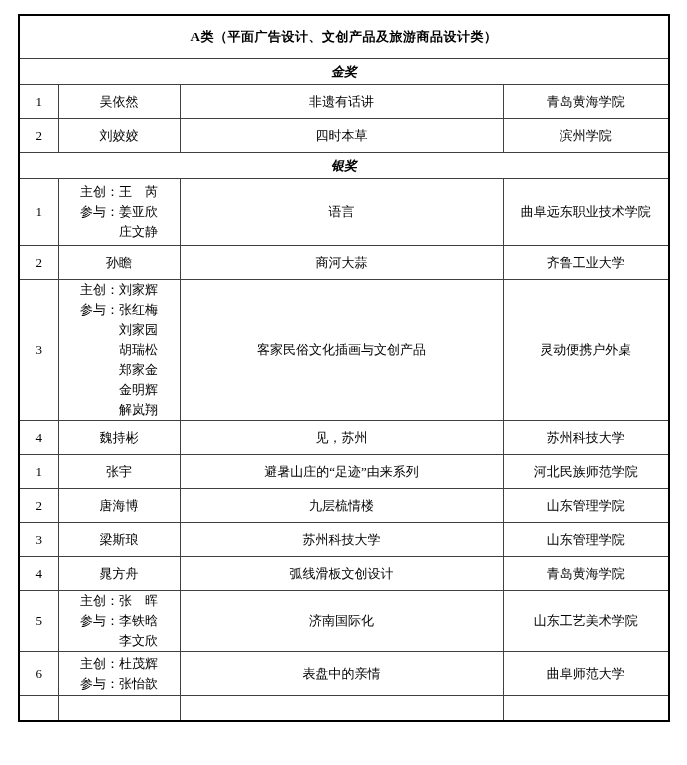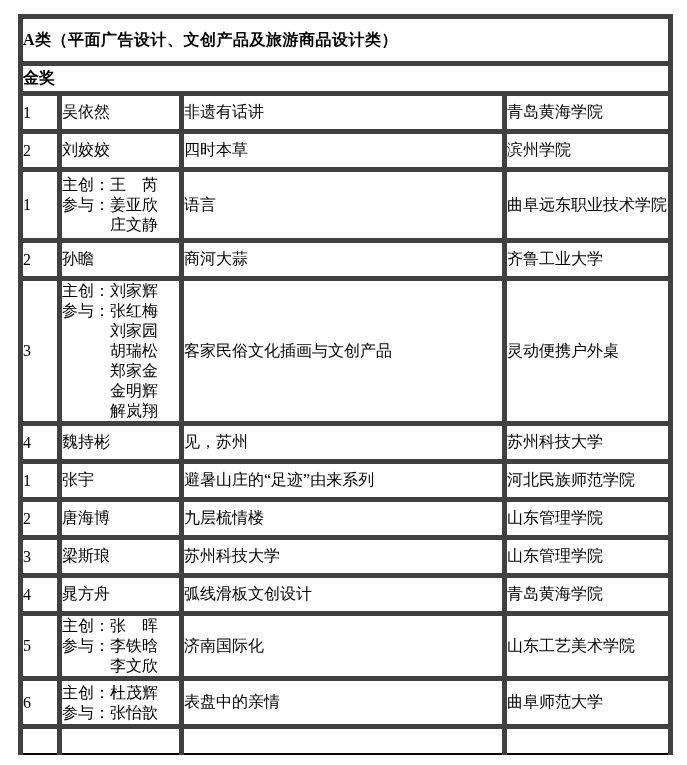--- a/index.html
+++ b/index.html
@@ -19,39 +19,41 @@
   table.award-table {
     position: absolute;
     left: 18px;
     top: 14px;
     width: 650px;
     border-collapse: collapse;
     border: 2px solid #000000;
     table-layout: fixed;
   }
   table.award-table td {
-    border: 5px solid #404040;
+    border: 1px solid #404040;
+    text-align: center;
     vertical-align: middle;
-    font-size: 16px;
+    font-size: 13px;
     padding: 0;
     overflow: hidden;
   }
   td.title-cell {
     height: 42px;
     font-size: 16px;
     font-weight: bold;
     letter-spacing: 0.5px;
   }
   tr.header-row td {
     height: 26px;
     font-weight: bold;
   }
   tr.section-row td {
     height: 25px;
     font-weight: bold;
+    font-style: italic;
   }
   tr.data-row td { height: 33px; }
   tr.h35 td  { height: 33px; }
   tr.h68 td  { height: 66px; }
   tr.h140 td { height: 138px; }
   tr.h62 td  { height: 60px; }
   tr.h45 td  { height: 43px; }
   td.name-multi {
     text-align: left;
     padding-left: 11px;
@@ -91,20 +93,23 @@
       <td>非遗有话讲</td>
       <td>青岛黄海学院</td>
     </tr>
     <tr class="data-row h35">
       <td>2</td>
       <td>刘姣姣</td>
       <td>四时本草</td>
       <td>滨州学院</td>
     </tr>
 
+    <tr class="section-row">
+      <td colspan="4">银奖</td>
+    </tr>
     <tr class="data-row h68">
       <td>1</td>
       <td class="name-multi">主创：王　芮
 参与：姜亚欣
 　　　庄文静</td>
       <td>语言</td>
       <td>曲阜远东职业技术学院</td>
     </tr>
     <tr class="data-row h35">
       <td>2</td>

